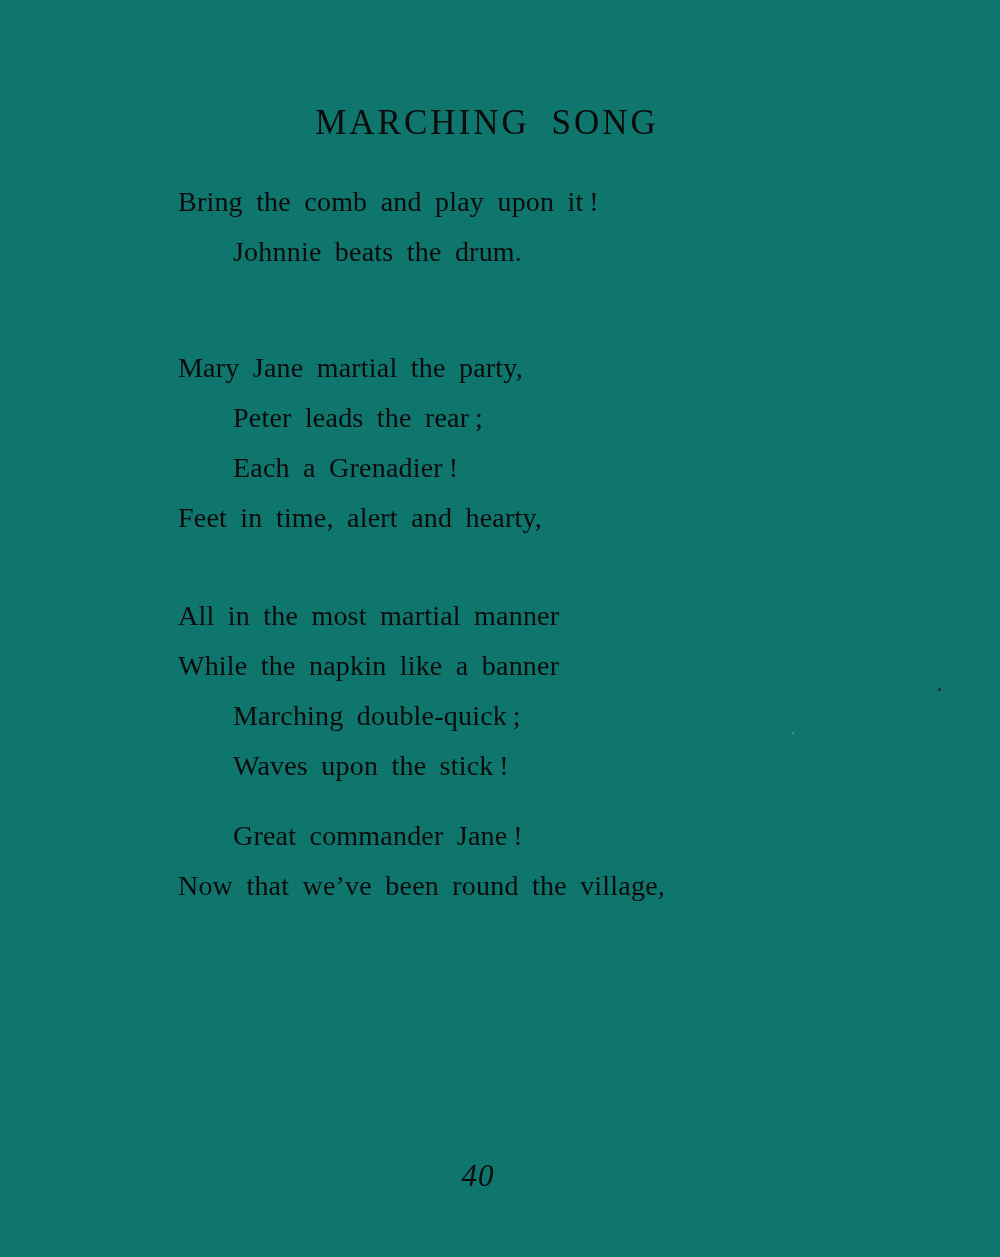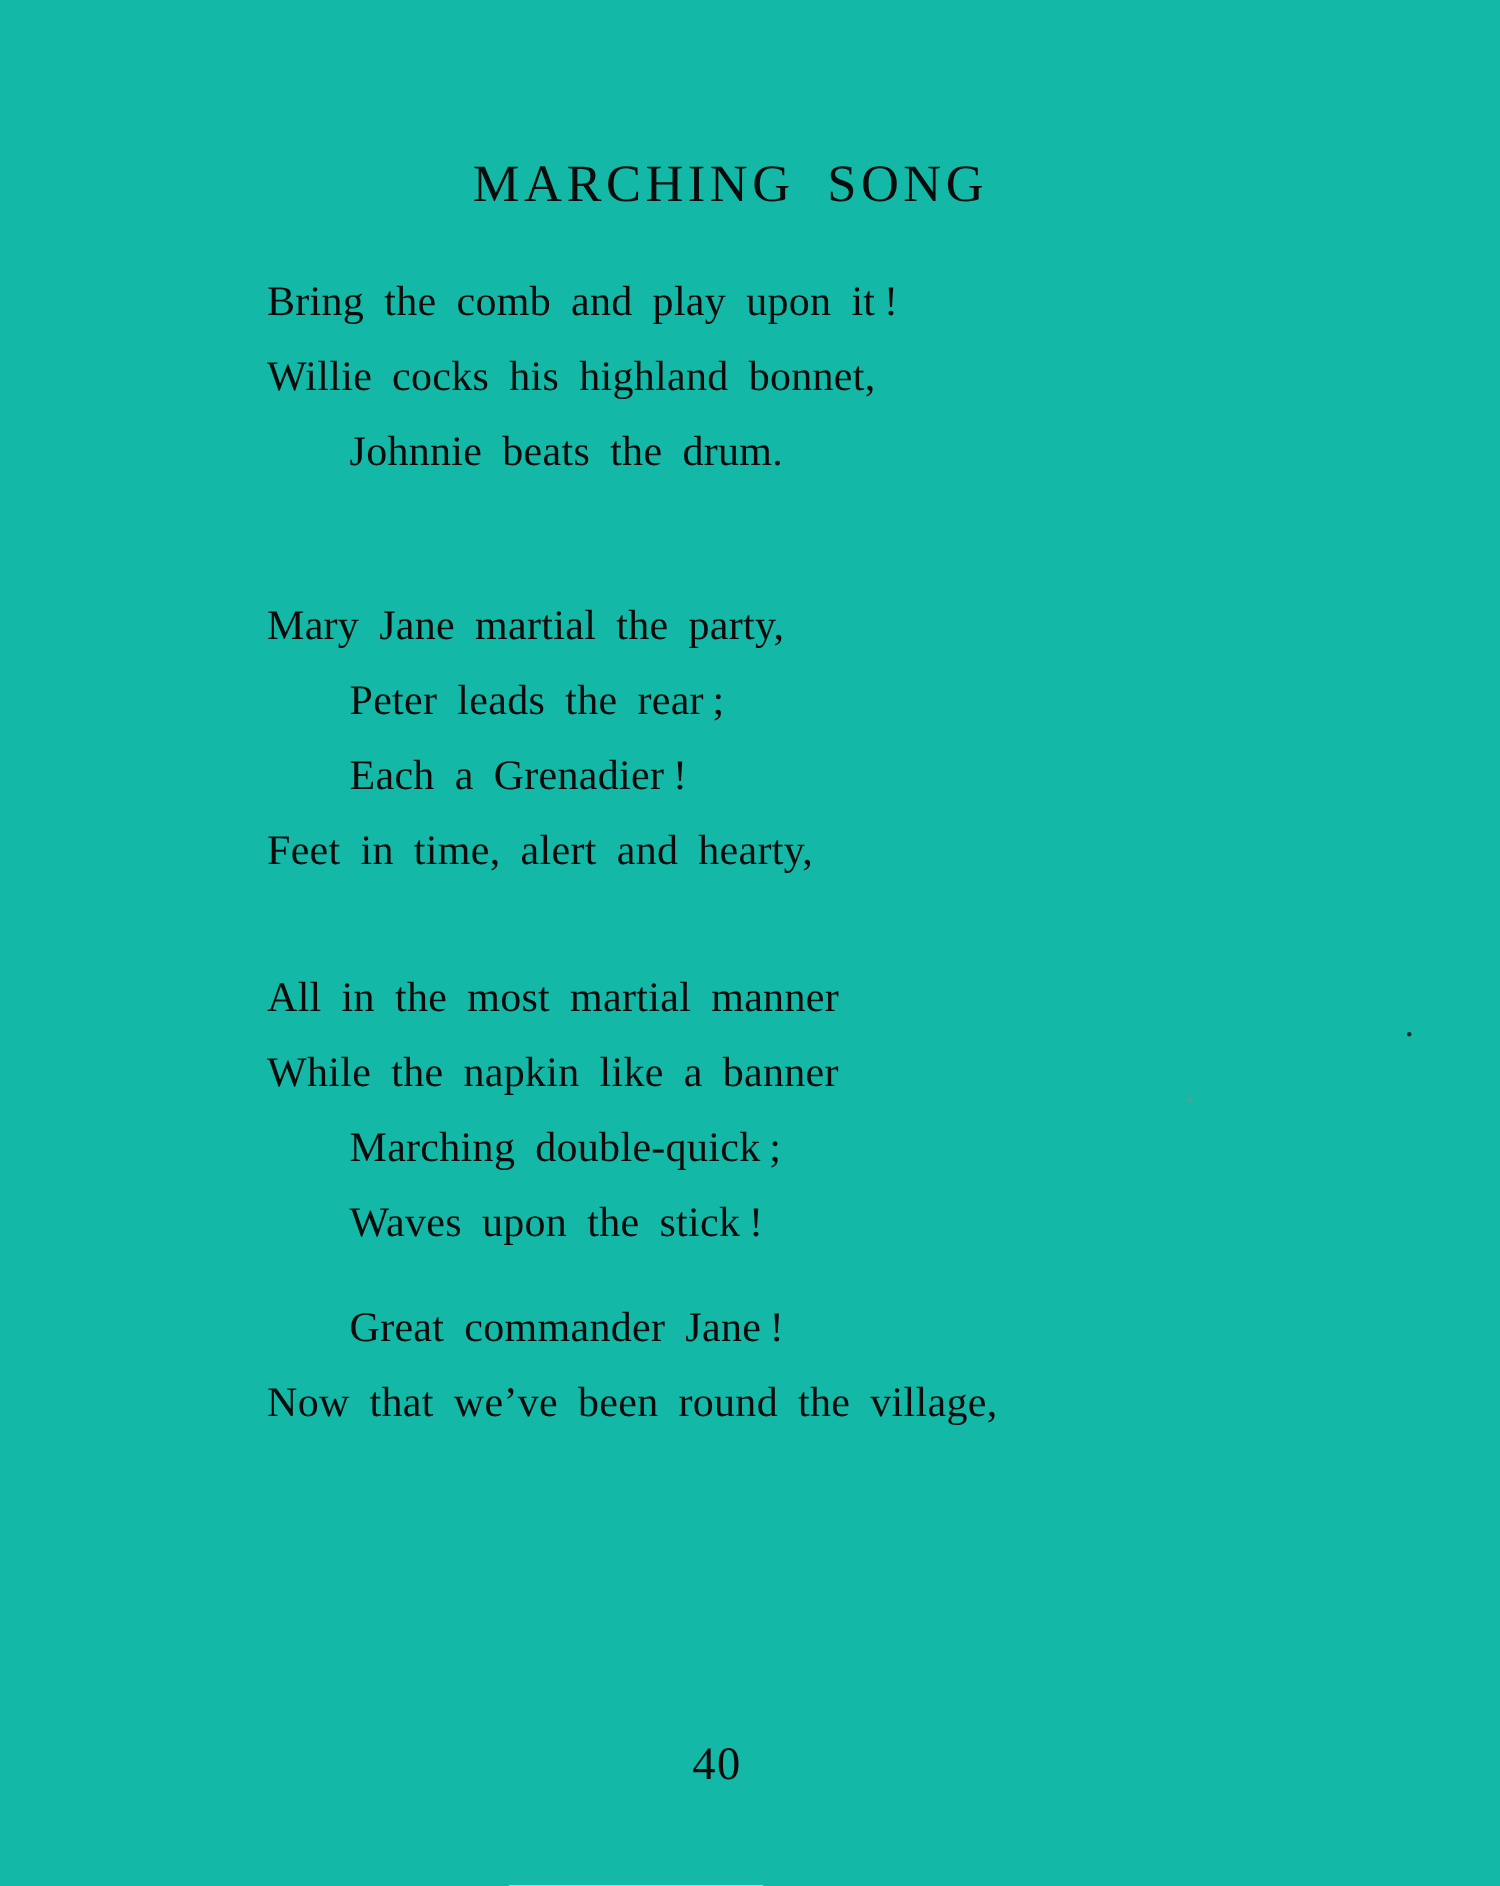--- a/index.html
+++ b/index.html
@@ -4,21 +4,21 @@
 <style>
   html, body {
     margin: 0;
     padding: 0;
     background: #ffffff;
   }
   .page {
     position: relative;
     width: 1000px;
     height: 1257px;
-    background: #14b8a6;
+    background: #0f766e;
     overflow: hidden;
     font-family: "Liberation Serif", serif;
     color: #0b0b0b;
   }
   .title {
     position: absolute;
     top: 103px;
     left: 0;
     right: 26px;
     margin: 0;
@@ -51,20 +51,21 @@
   }
   .line.indent {
     padding-left: 55px;
   }
   .page-number {
     position: absolute;
     top: 1158px;
     left: 0;
     right: 44px;
     text-align: center;
+    font-style: italic;
     font-size: 31px;
     letter-spacing: 1px;
   }
   .speck {
     position: absolute;
     background: #444444;
     border-radius: 50%;
   }
   .speck-1 {
     left: 938px;
@@ -83,21 +84,20 @@
 </style>
 </head>
 <body>
 
 <div class="page">
   <h1 class="title">MARCHING SONG</h1>
 
   <div class="poem" id="poem">
       <div class="stanza stanza-1">
         <div class="line">Bring the comb and play upon it !</div>
-        <div class="line">Willie cocks his highland bonnet,</div>
         <div class="line indent">Johnnie beats the drum.</div>
       </div>
       <div class="stanza stanza-2">
         <div class="line">Mary Jane martial the party,</div>
         <div class="line indent">Peter leads the rear ;</div>
         <div class="line indent">Each a Grenadier !</div>
         <div class="line">Feet in time, alert and hearty,</div>
       </div>
       <div class="stanza stanza-3">
         <div class="line">All in the most martial manner</div>

